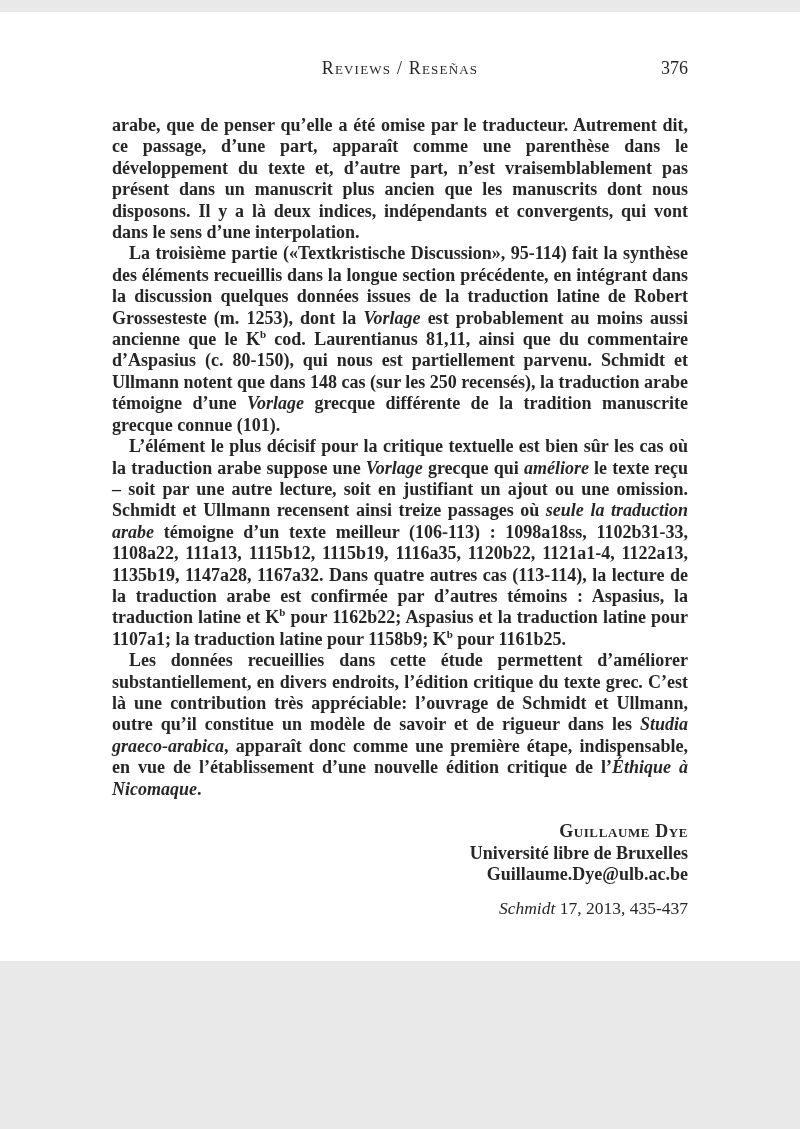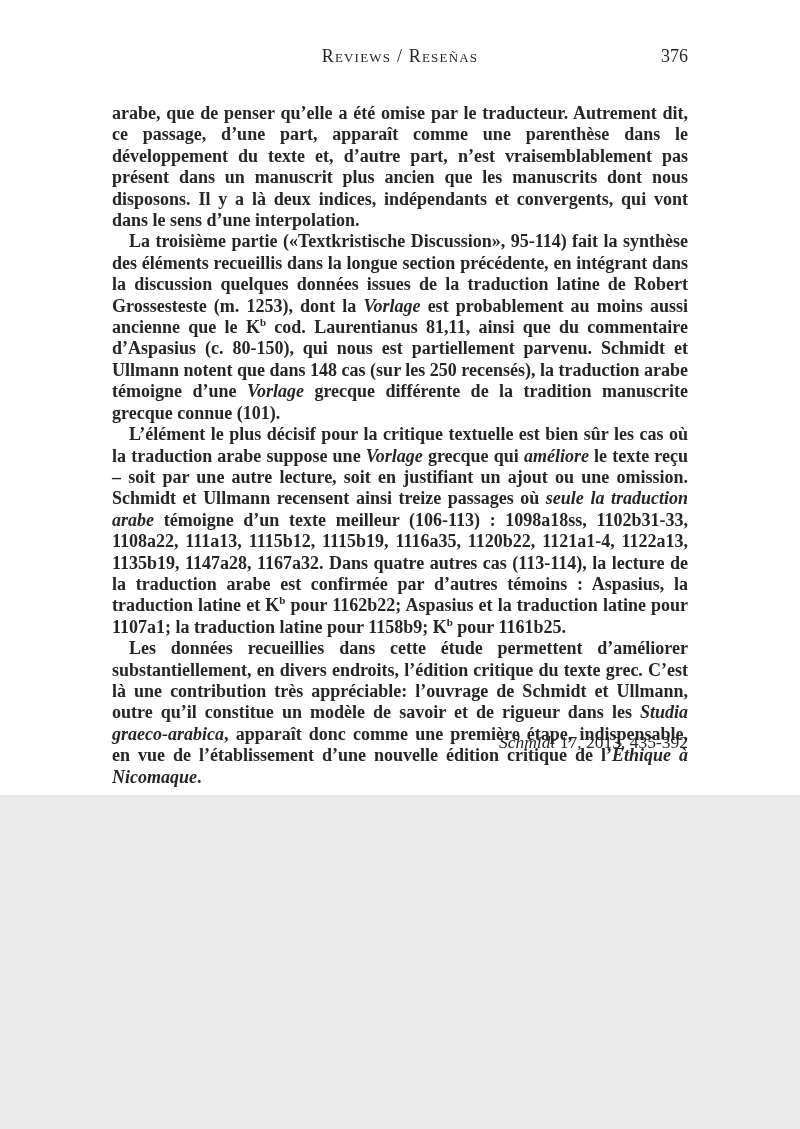--- a/index.html
+++ b/index.html
@@ -3,22 +3,22 @@
 <meta charset="utf-8">
 <style>
   html, body {
     margin: 0;
     padding: 0;
     background: #e9e9e9;
   }
   .page {
     position: relative;
     width: 800px;
-    height: 795px;
-    margin: 0 auto;
+    height: 949px;
+    margin: 12px auto;
     background: #ffffff;
     font-family: "Liberation Serif", serif;
     color: #262626;
     overflow: hidden;
   }
   
   .page-header {
     position: absolute;
     top: 46px;
     left: 112px;
@@ -91,19 +91,24 @@
     <div class="running-title">Reviews / Reseñas</div>
     <div class="page-number">376</div>
   </div>
 
   <div class="review-body">
     <p class="para"><span>arabe, que de penser qu’elle a été omise par le traducteur. Autrement dit, ce passage, d’une part, apparaît comme une parenthèse dans le développement du texte et, d’autre part, n’est vraisemblablement pas présent dans un manuscrit plus ancien que les manuscrits dont nous disposons. Il y a là deux indices, indépendants et convergents, qui vont dans le sens d’une interpolation.</span></p>
     <p class="para indent"><span>La troisième partie («Textkristische Discussion», 95-114) fait la synthèse des éléments recueillis dans la longue section précédente, en intégrant dans la discussion quelques données issues de la traduction latine de Robert Grossesteste (m. 1253), dont la </span><i>Vorlage</i><span> est probablement au moins aussi ancienne que le K</span><sup>b</sup><span> cod. Laurentianus 81,11, ainsi que du commentaire d’Aspasius (c. 80-150), qui nous est partiellement parvenu. Schmidt et Ullmann notent que dans 148 cas (sur les 250 recensés), la traduction arabe témoigne d’une </span><i>Vorlage</i><span> grecque différente de la tradition manuscrite grecque connue (101).</span></p>
     <p class="para indent"><span>L’élément le plus décisif pour la critique textuelle est bien sûr les cas où la traduction arabe suppose une </span><i>Vorlage</i><span> grecque qui </span><i>améliore</i><span> le texte reçu – soit par une autre lecture, soit en justifiant un ajout ou une omission. Schmidt et Ullmann recensent ainsi treize passages où </span><i>seule la traduction arabe</i><span> témoigne d’un texte meilleur (106-113) : 1098a18ss, 1102b31-33, 1108a22, 111a13, 1115b12, 1115b19, 1116a35, 1120b22, 1121a1-4, 1122a13, 1135b19, 1147a28, 1167a32. Dans quatre autres cas (113-114), la lecture de la traduction arabe est confirmée par d’autres témoins : Aspasius, la traduction latine et K</span><sup>b</sup><span> pour 1162b22; Aspasius et la traduction latine pour 1107a1; la traduction latine pour 1158b9; K</span><sup>b</sup><span> pour 1161b25.</span></p>
     <p class="para indent"><span>Les données recueillies dans cette étude permettent d’améliorer substantiellement, en divers endroits, l’édition critique du texte grec. C’est là une contribution très appréciable: l’ouvrage de Schmidt et Ullmann, outre qu’il constitue un modèle de savoir et de rigueur dans les </span><i>Studia graeco-arabica</i><span>, apparaît donc comme une première étape, indispensable, en vue de l’établissement d’une nouvelle édition critique de l’</span><i>Éthique à Nicomaque</i><span>.</span></p>
 
+    <div class="signature">
+      <div class="sig-name">Guillaume Dye</div>
+      <div>Université libre de Bruxelles</div>
+      <div>Guillaume.Dye@ulb.ac.be</div>
+    </div>
   </div>
 
   <div class="page-footer">
-    <span><i>Schmidt</i><span> 17, 2013, 435-392</span></span>
+    <span><i>Schmidt</i><span> 17, 2013, 435-437</span></span>
   </div>
 
 </div>
 
 </body></html>

